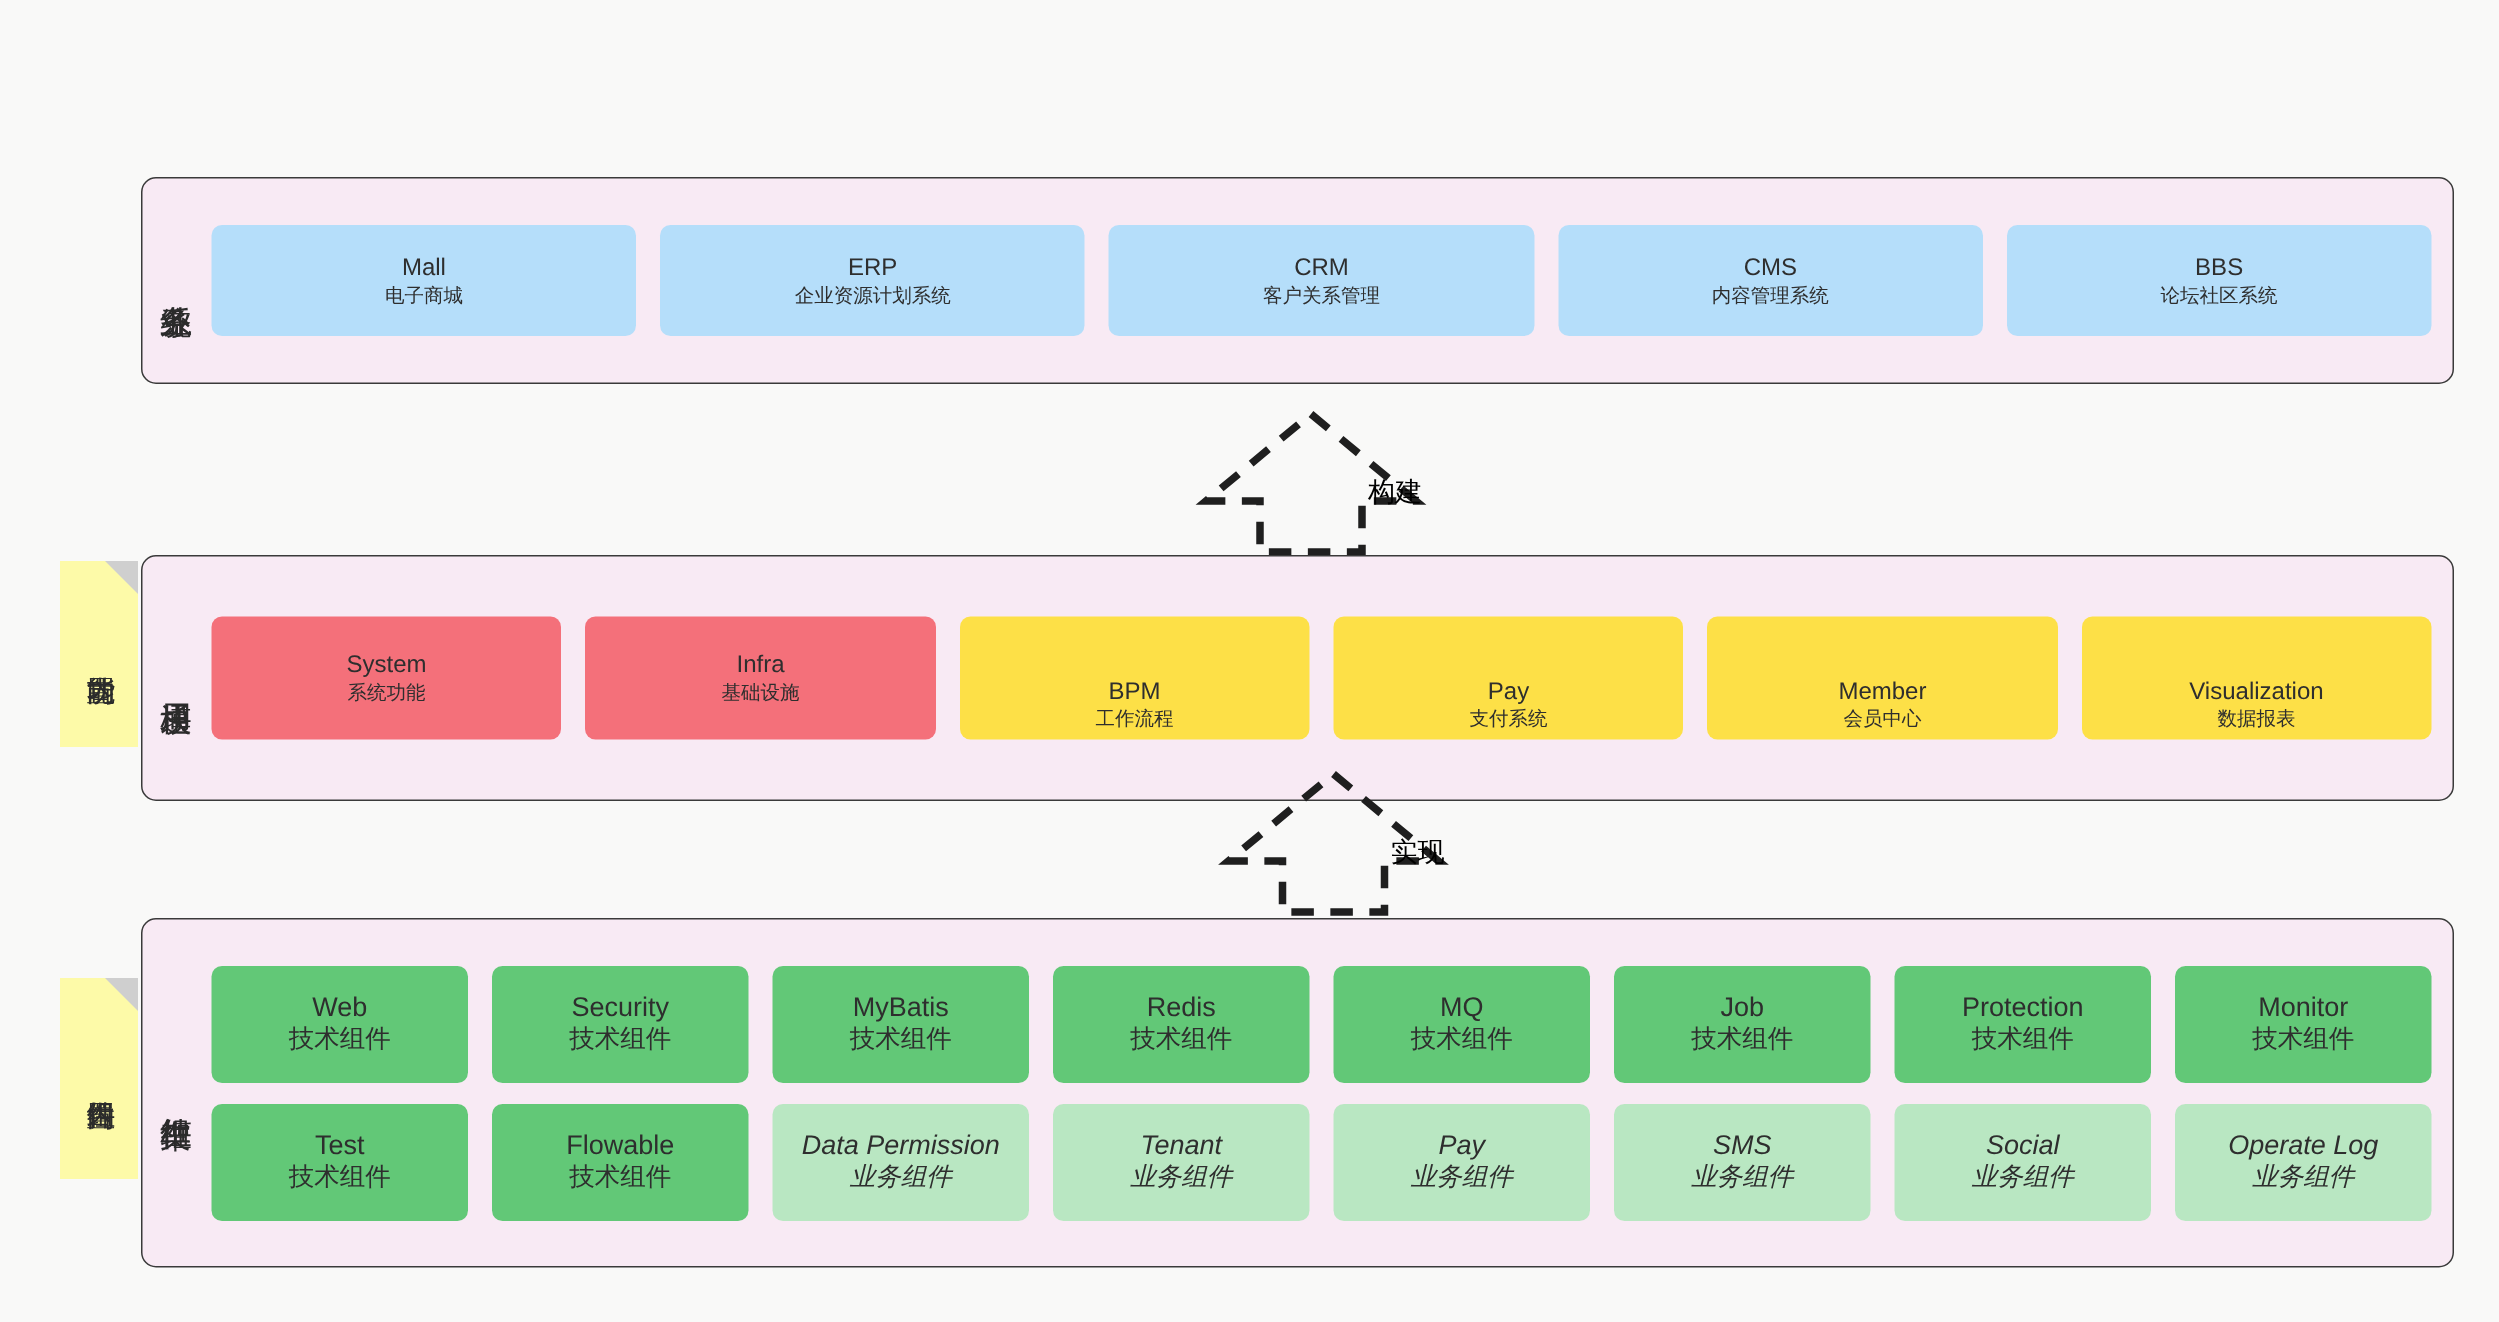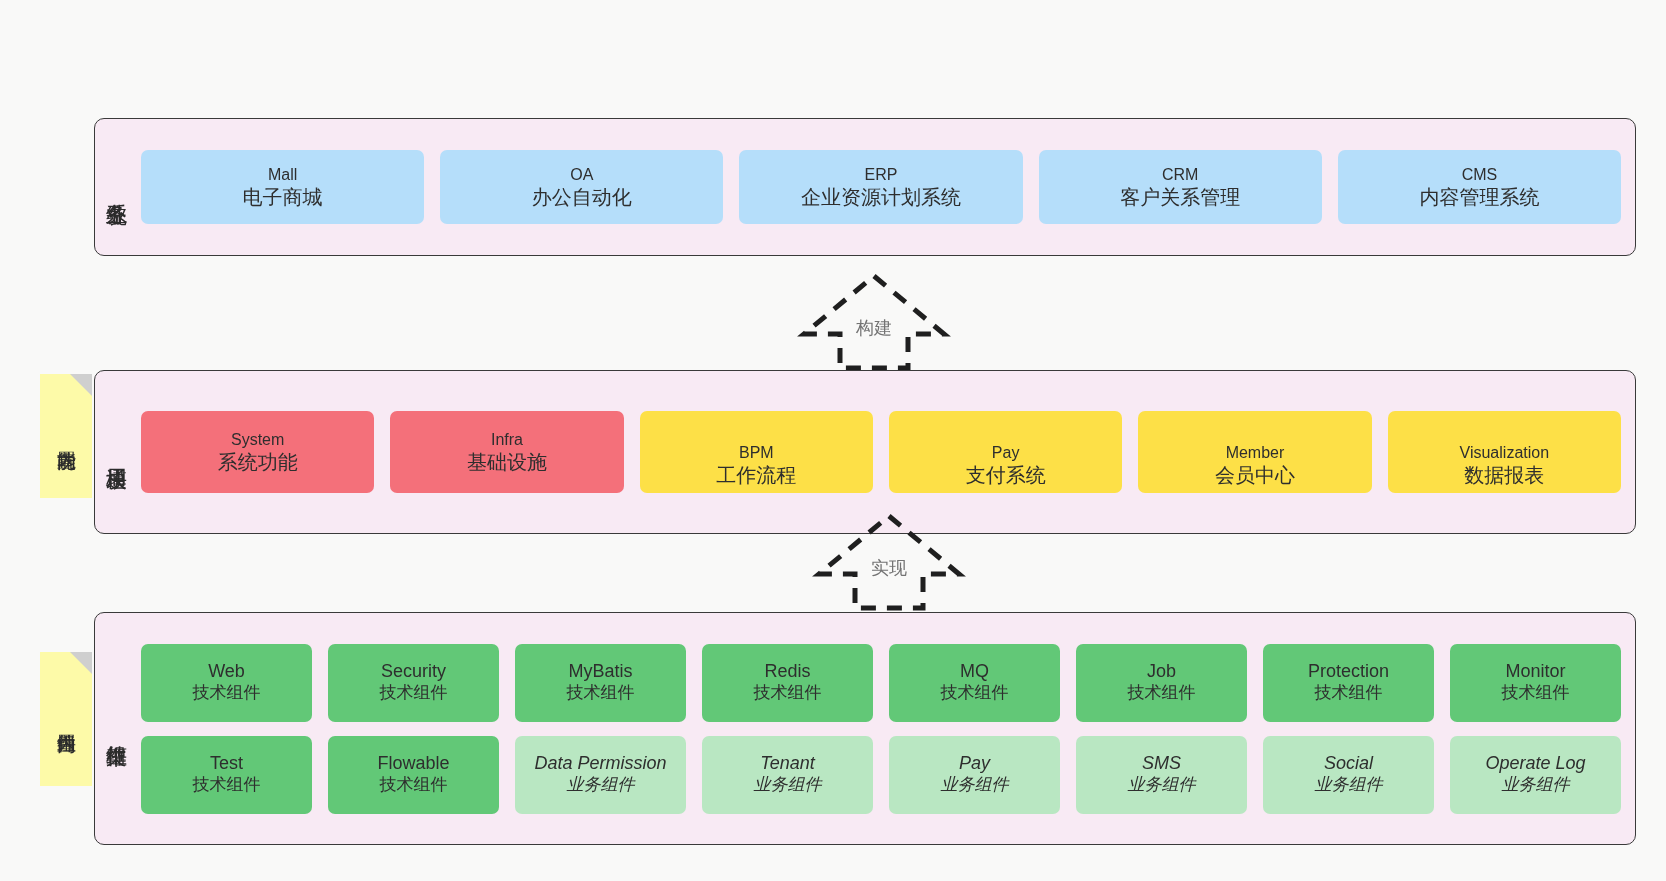--- a/index.html
+++ b/index.html
@@ -62,21 +62,21 @@
     display: flex;
     flex-direction: column;
     align-items: center;
     justify-content: center;
     text-align: center;
     color: #2e2e2e;
     line-height: 1.22;
     padding: 6px 4px;
   }
   .card .en { font-size: 16px; }
-  .card .cn { font-size: 20px; }
+  .card .cn { font-size: 13px; }
   .card.sm .en { font-size: 18px; }
   .card.sm .cn { font-size: 17px; }
 
   .h-biz   { height: 74px; }
   .h-mod   { height: 82px; }
   .h-comp  { height: 78px; }
 
   .c-blue        { background: #b5defa; }
   .c-red         { background: #f4707a; }
   .c-pink        { background: #fde047; justify-content: flex-end; }
@@ -109,60 +109,60 @@
     border-left: 22px solid transparent;
   }
 
   
   .arrow { position: absolute; }
   .arrow svg { display: block; overflow: visible; }
   .arrow .alabel {
     position: absolute;
     left: 0; right: 0;
     top: 44px;
-    text-align: center;
+    text-align: right;
     font-size: 18px;
-    color: #737373;
+    color: #000000;
     pointer-events: none;
   }
 </style>
 </head>
 <body>
 
 <div id="stage">
 
   <div class="layer" style="left:94px; top:118px; width:1542px; height:138px;">
     <div class="layer-title">业务系统</div>
     <div class="layer-body">
 
       <div class="card c-blue h-biz">
         <span class="en">Mall</span>
         <span class="cn">电子商城</span>
       </div>
 
-      <div class="card c-blue h-biz">
-        <span class="en">OA</span>
-        <span class="cn">办公自动化</span>
-      </div>
 
       <div class="card c-blue h-biz">
         <span class="en">ERP</span>
         <span class="cn">企业资源计划系统</span>
       </div>
 
       <div class="card c-blue h-biz">
         <span class="en">CRM</span>
         <span class="cn">客户关系管理</span>
       </div>
 
       <div class="card c-blue h-biz">
         <span class="en">CMS</span>
         <span class="cn">内容管理系统</span>
       </div>
 
+      <div class="card c-blue h-biz">
+        <span class="en">BBS</span>
+        <span class="cn">论坛社区系统</span>
+      </div>
 
     </div>
   </div>
 
   <div class="arrow" style="left:800px; top:272px; width:148px; height:100px;">
     <svg width="148" height="100" viewBox="0 0 148 100">
       <path d="M 74 4 L 144 62 L 108 62 L 108 96 L 40 96 L 40 62 L 4 62 Z" fill="none" stroke="#1f1f1f" stroke-width="5" stroke-dasharray="15 11" stroke-linecap="butt"></path>
     </svg>
     <div class="alabel">构建</div>
   </div>

